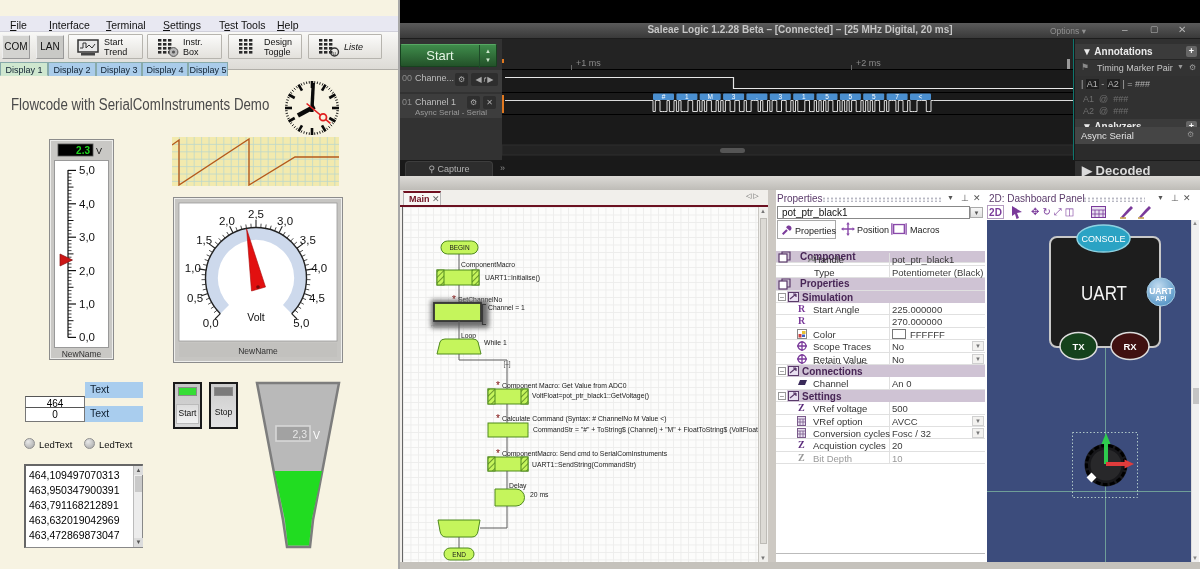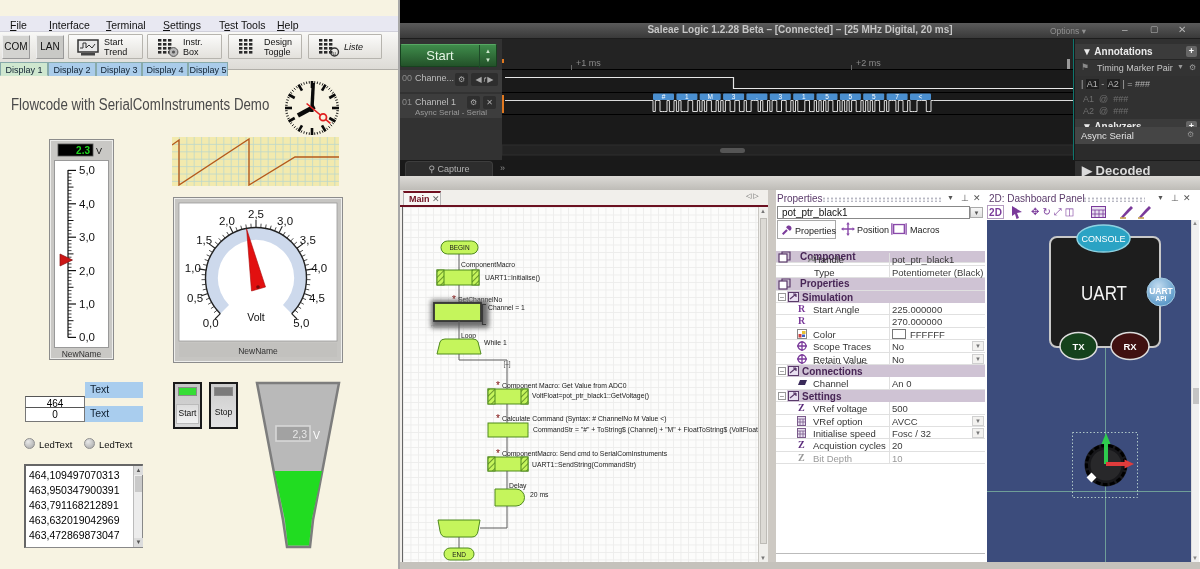--- a/index.html
+++ b/index.html
@@ -780,21 +780,21 @@
           <span class="lab" style="left:37px;">VRef option</span>
           <span class="val" style="">AVCC</span>
           <div class="ddb">▼</div>
         </div>
 <div class="prow" style="top:237.0px">
           <div class="abs" style="left:113px;top:0;width:1px;height:12.4px;background:#e0e0e0"></div>
           <svg class="abs" style="left:21px;top:1px" width="9" height="10" viewBox="0 0 9 10">
             <rect x="0.5" y="0.5" width="8" height="9" fill="#e8dff0" stroke="#7a5a8a"></rect>
             <path d="M0,3 H9 M0,6 H9 M3,3 V10 M6,3 V10" stroke="#7a5a8a" stroke-width="0.8"></path>
           </svg>
-          <span class="lab" style="left:37px;">Initialise speed</span>
+          <span class="lab" style="left:37px;">Conversion cycles</span>
           <span class="val" style="">Fosc / 32</span>
           <div class="ddb">▼</div>
         </div>
 <div class="prow" style="top:249.4px">
           <div class="abs" style="left:113px;top:0;width:1px;height:12.4px;background:#e0e0e0"></div>
           <span class="abs" style="left:22px;top:0px;font-weight:bold;font-size:10px;color:#5a2a7a;font-family:'Liberation Serif',serif">Z</span>
           <span class="lab" style="left:37px;">Acquistion cycles</span>
           <span class="val" style="">20</span>
         </div>
 <div class="prow" style="top:261.8px">

